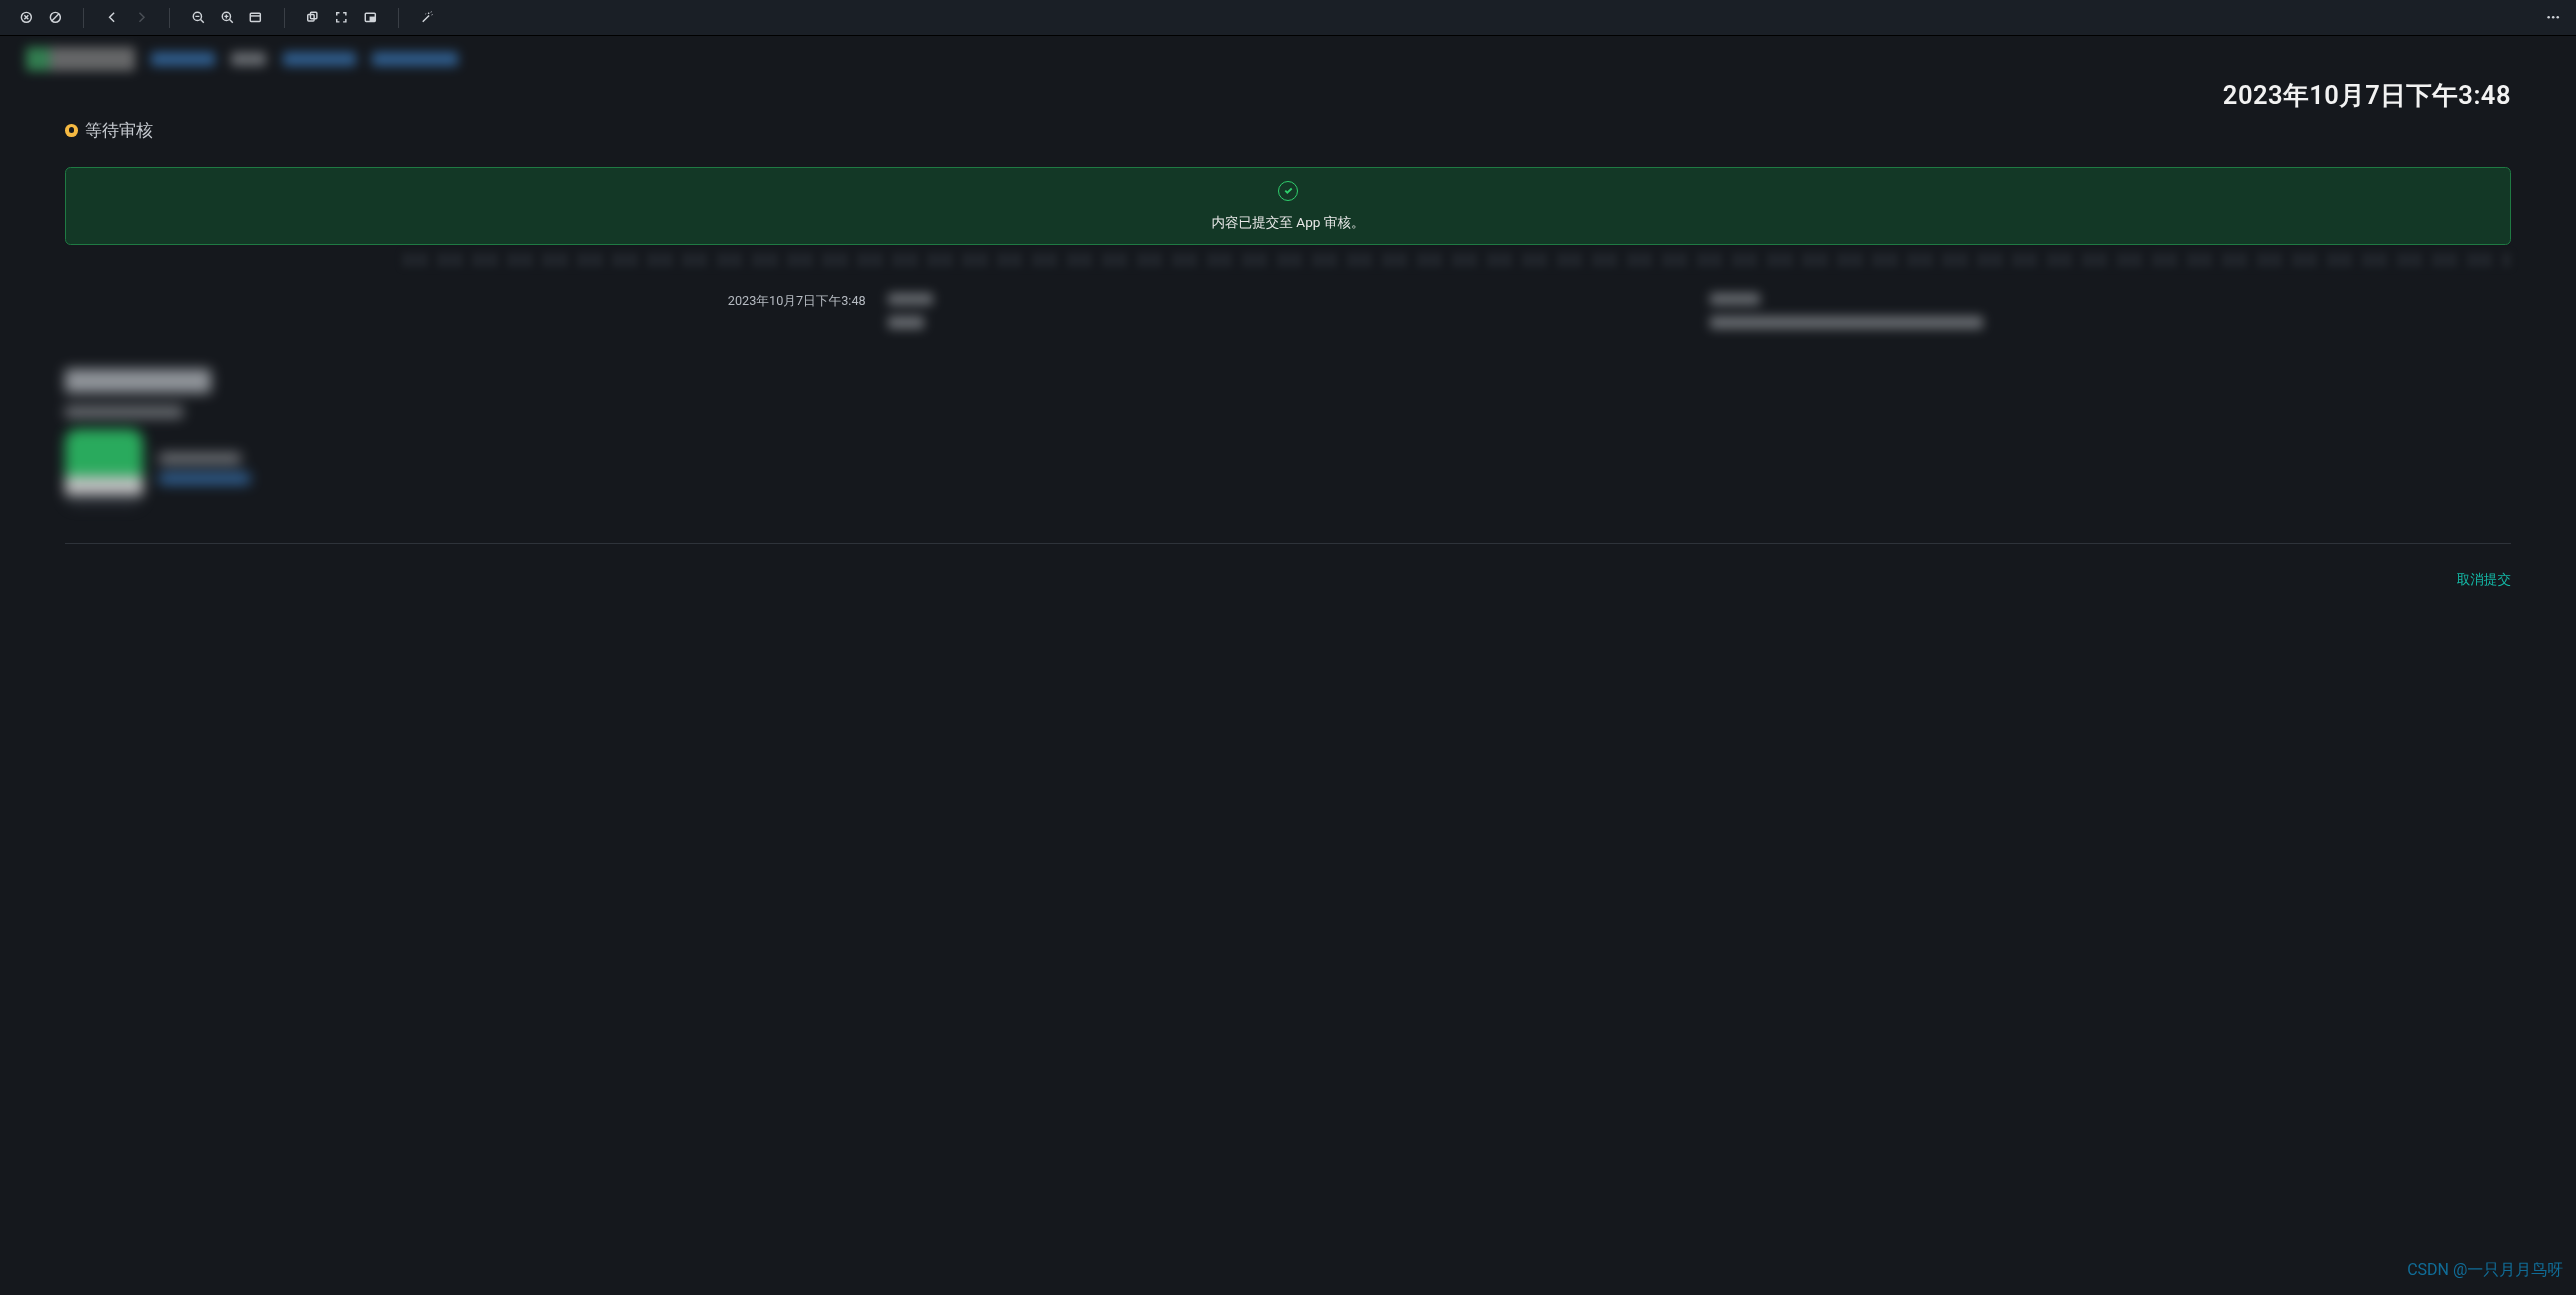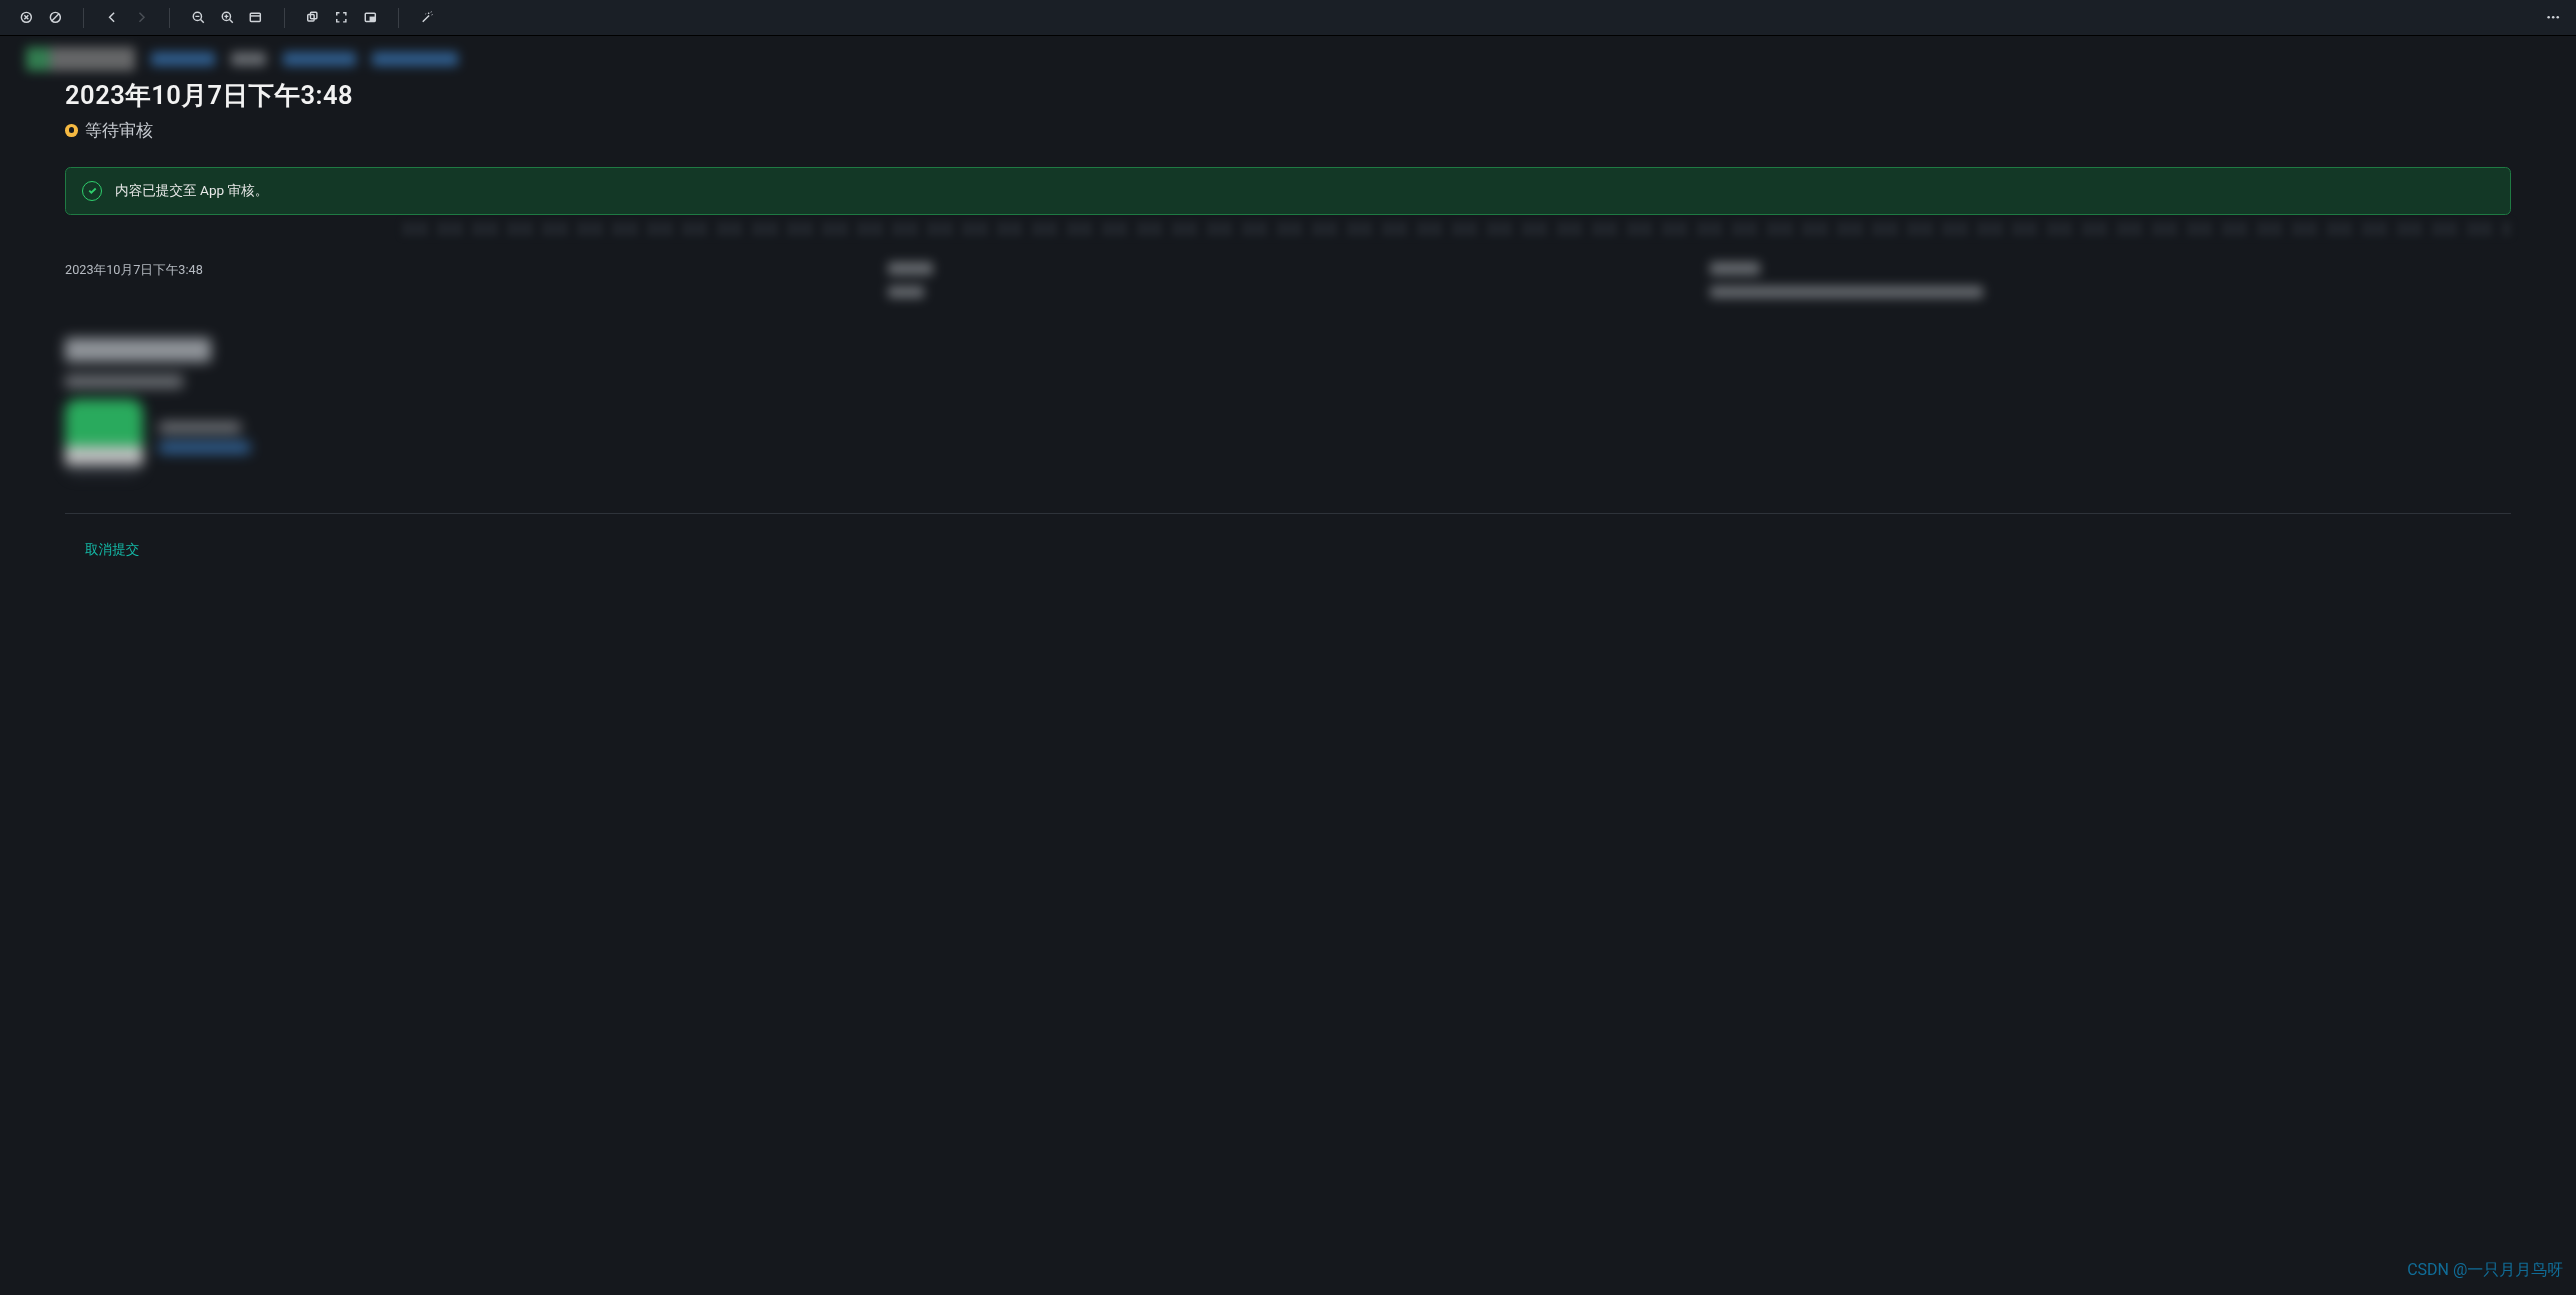--- a/index.html
+++ b/index.html
@@ -55,20 +55,21 @@
     cursor: pointer; display:flex;align-items:center;justify-content:center;
     border-radius:3.6px;
   }
 
   
   .page {
     position: absolute;
     top: 36px; left:0; right:0; bottom:0;
     overflow: hidden;
     background: #15181d;
+    text-align: right;
   }
 
   
   .crumbs-row {
     display:flex;
     align-items:center;
     gap: 16.4px;
     padding: 11px 25.5px 3.6px 25.5px;
     filter: blur(5.5px);
     opacity: .7;
@@ -112,20 +113,21 @@
   .status-text { font-size: 17px; color:#c7cbd1; }
 
   
   .alert {
     border: 0.9px solid #1f7a43;
     background: #133826;
     border-radius: 5.5px;
     padding: 12.7px 16.4px;
     display:flex; align-items:center; gap:12.7px;
     margin-bottom: 7.3px;
+    flex-direction: column;
   }
   .alert .check {
     width:20px;height:20px;border-radius:50%;
     border:1.8px solid #2fcf6d;
     display:flex;align-items:center;justify-content:center;
     flex-shrink:0;
   }
   .alert .check svg{stroke:#2fcf6d;}
   .alert .msg { font-size: 13.6px; color:#e8e8e8; }
 

